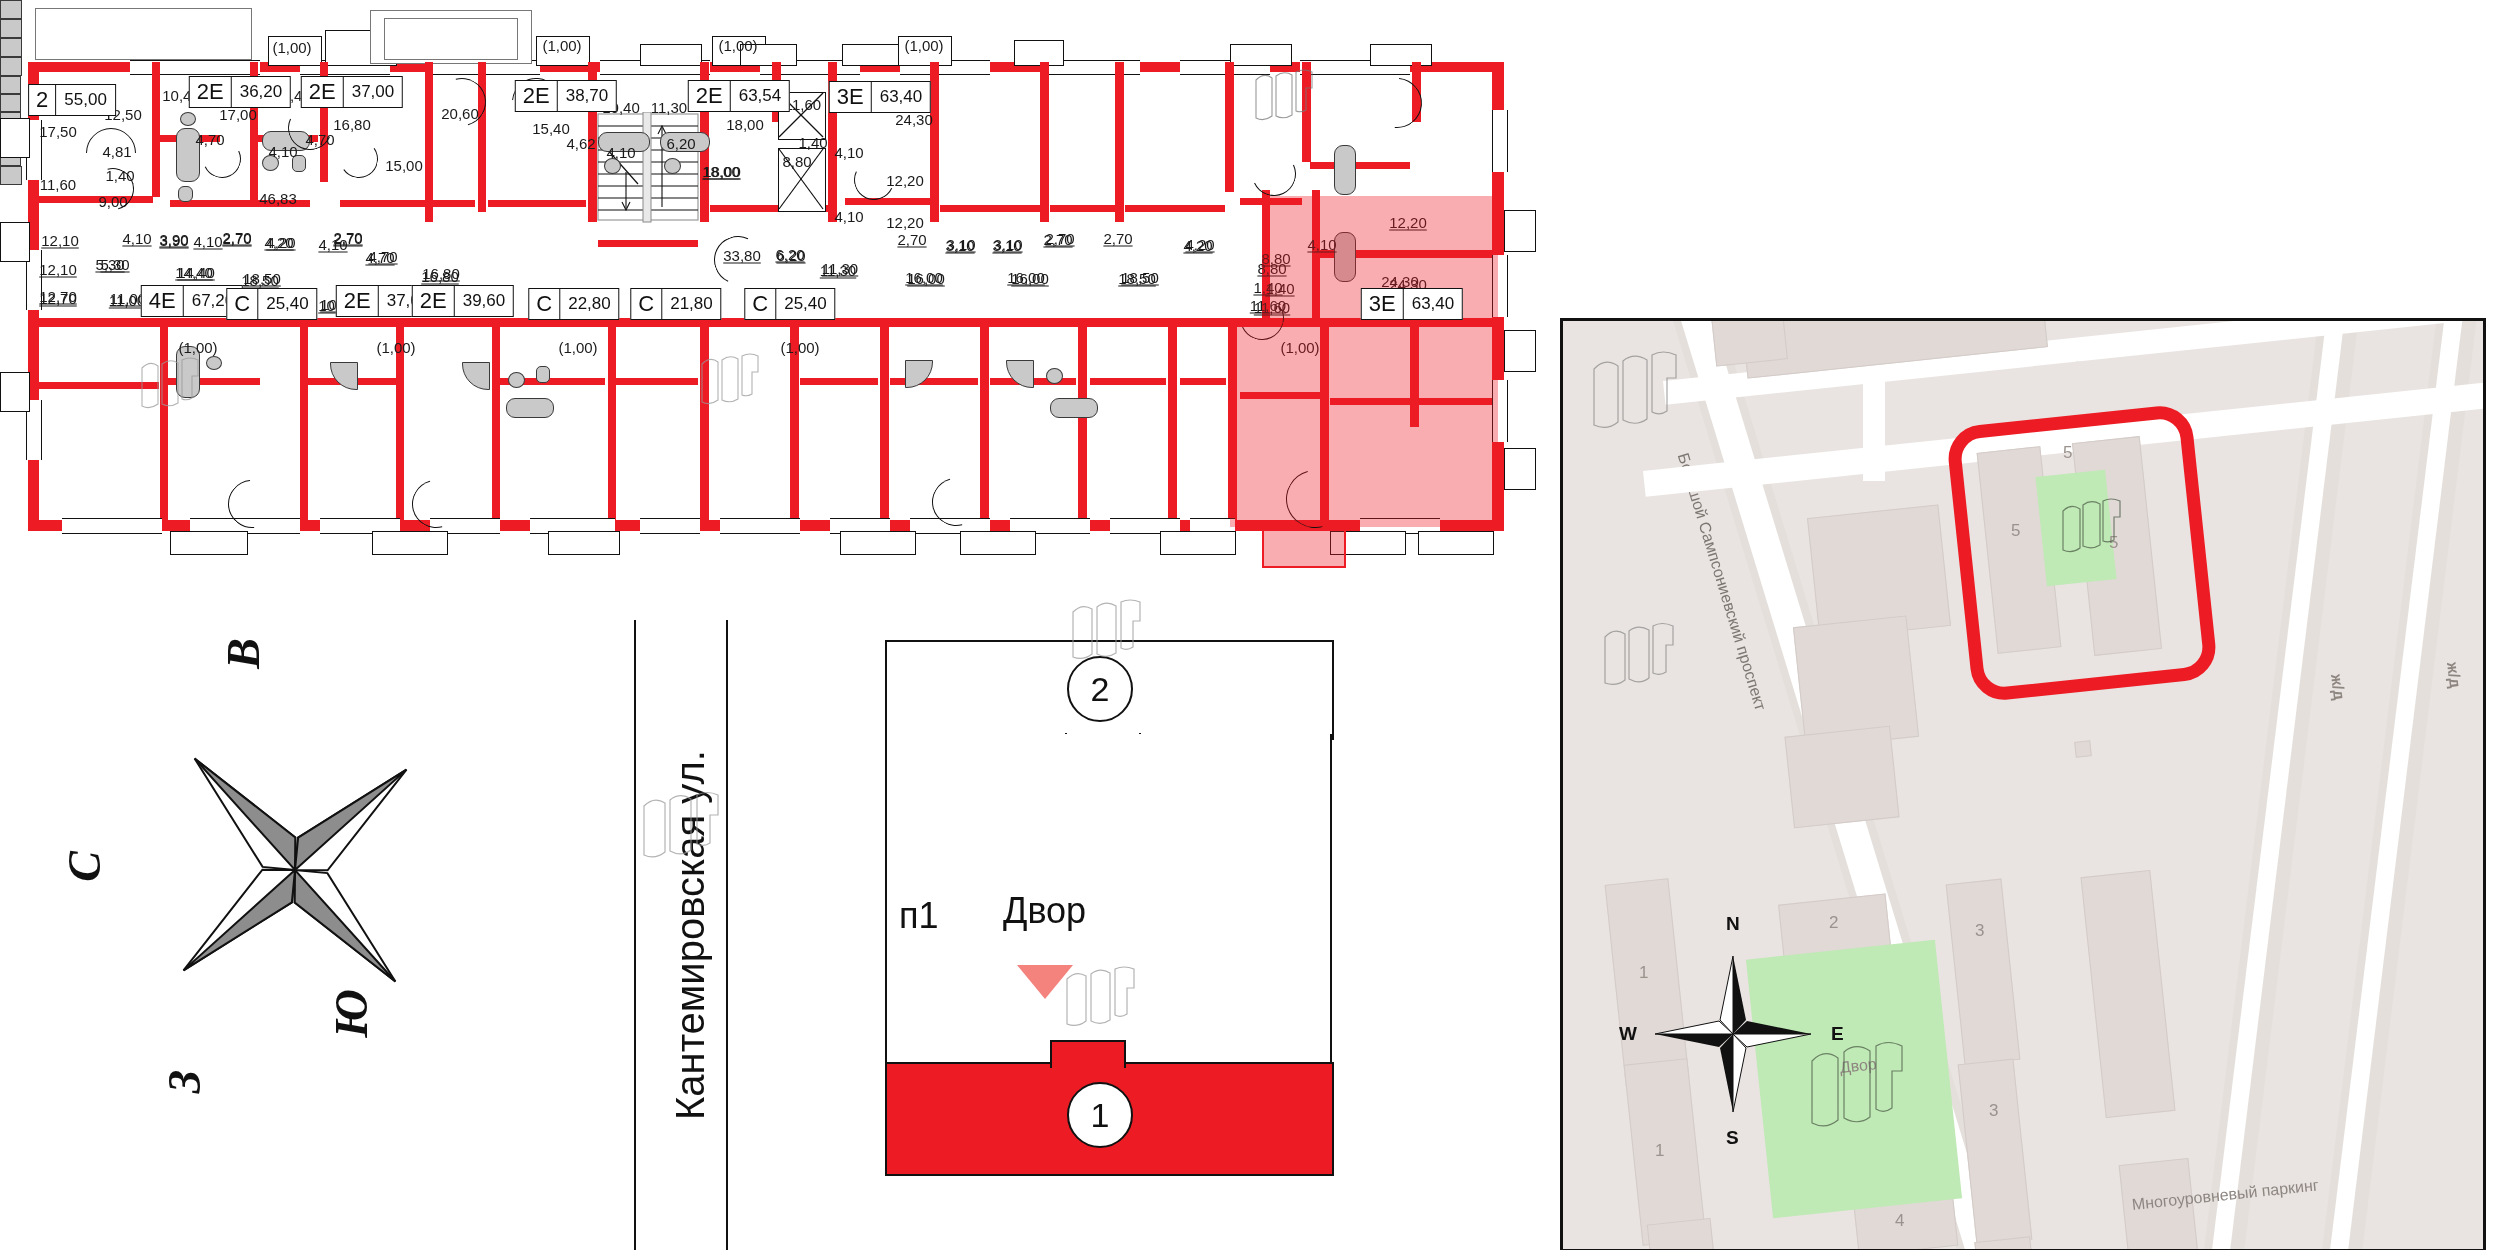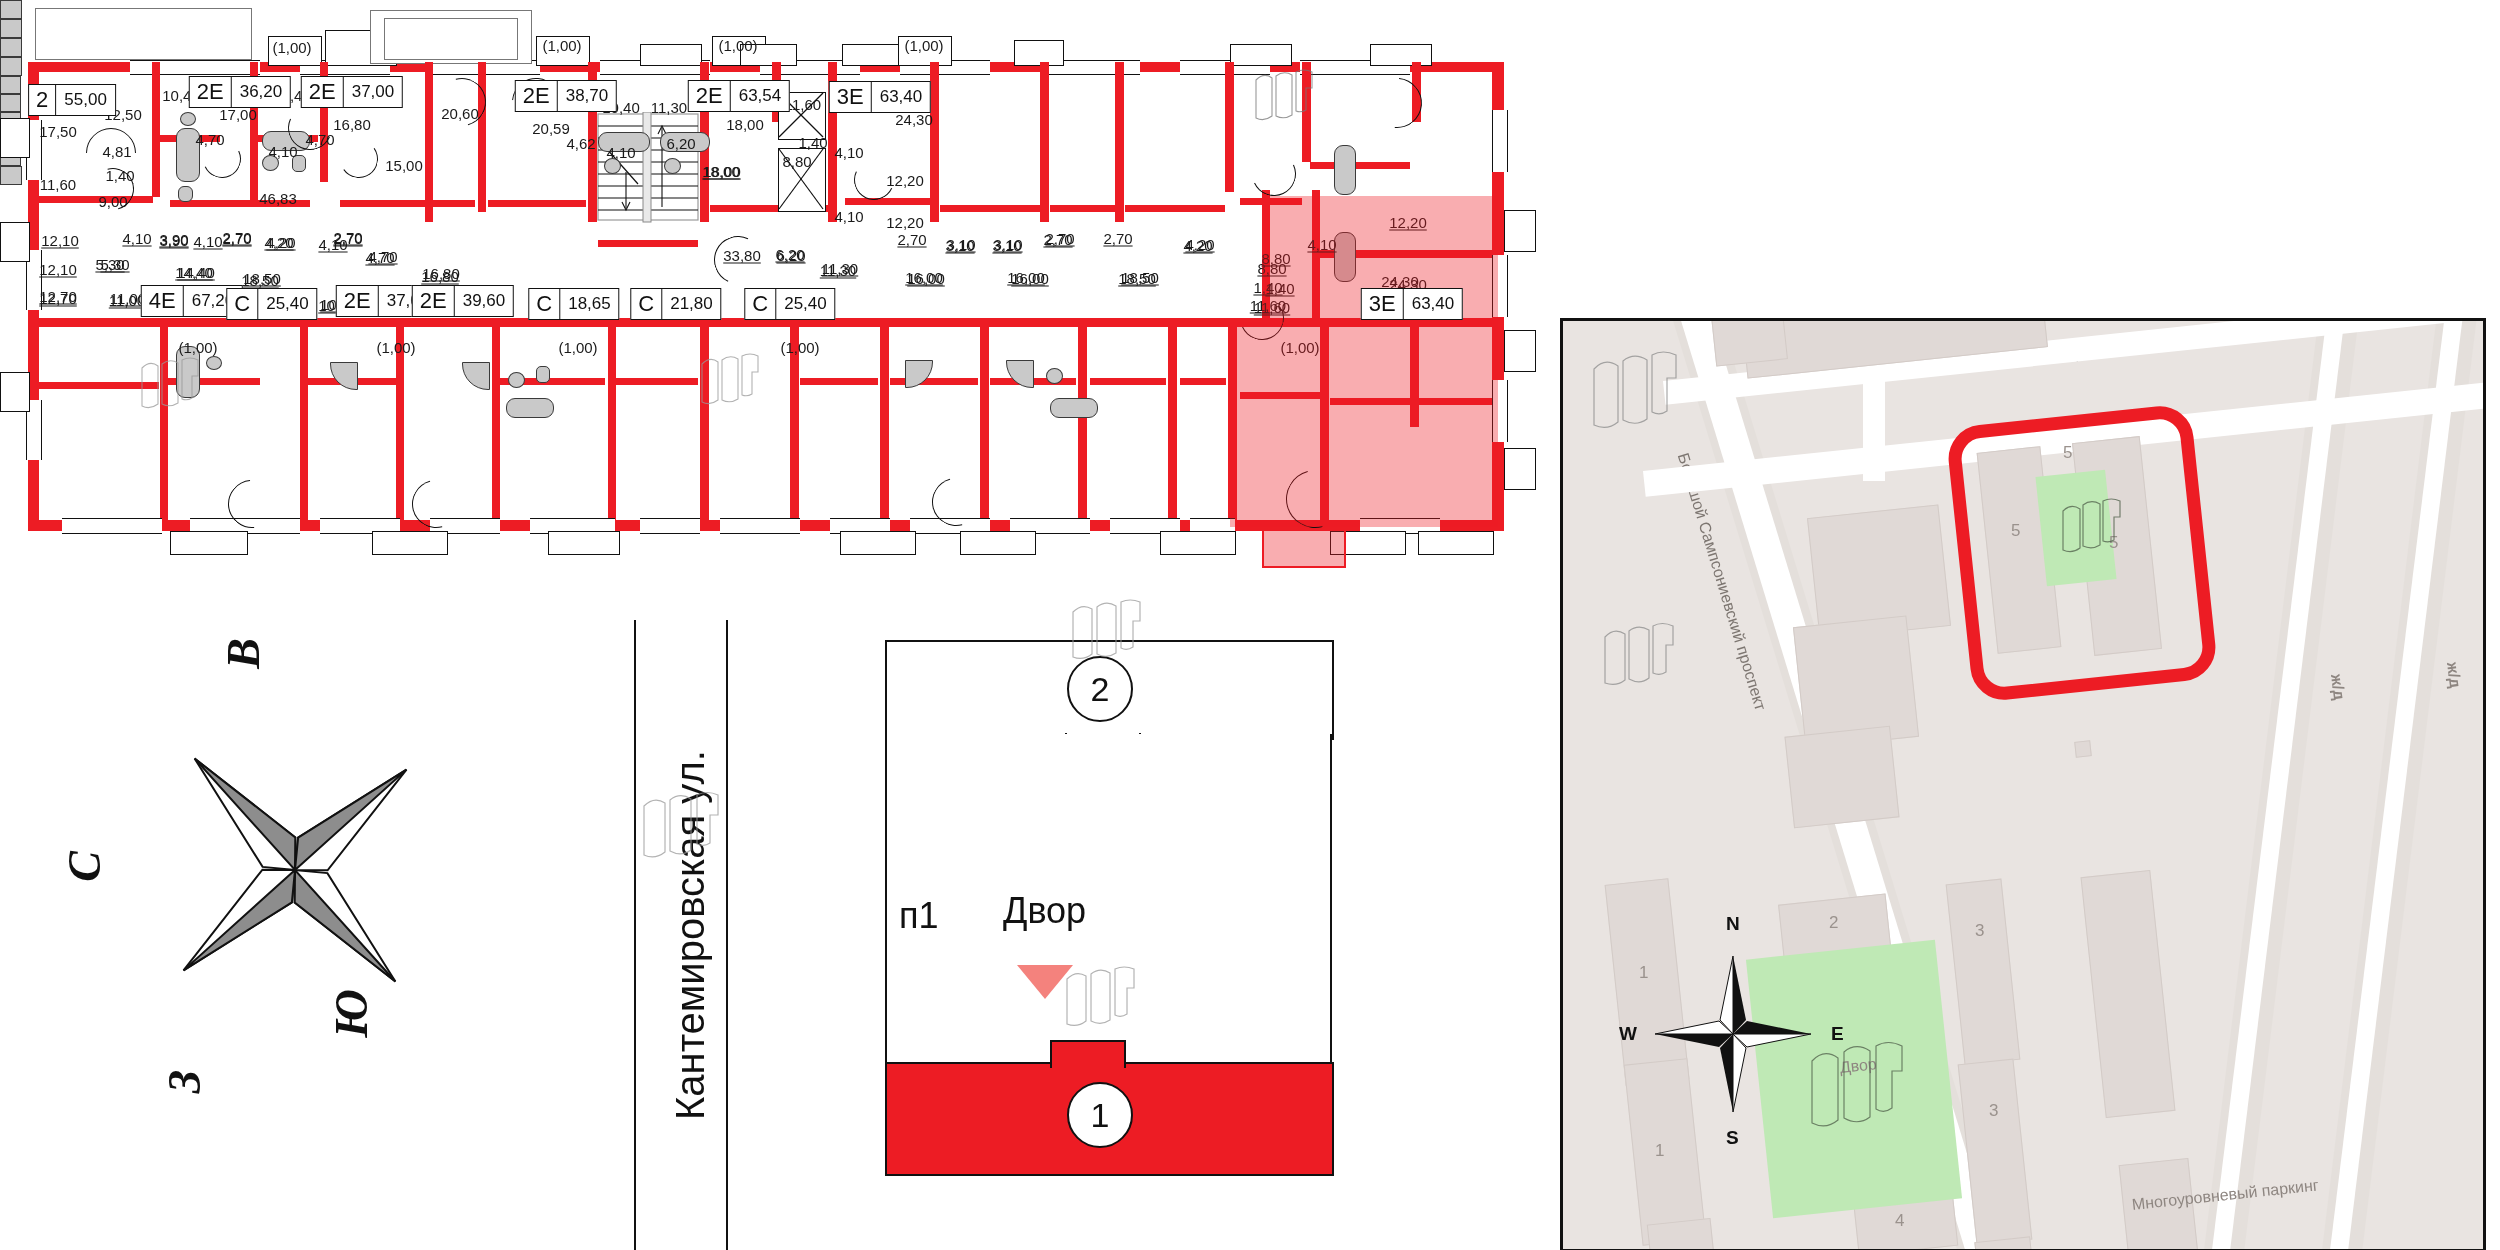--- a/index.html
+++ b/index.html
@@ -310,21 +310,21 @@
   <div class="lbl" style="left:113px;top:201px;">9,00</div>
   <div class="lbl" style="left:181px;top:95px;">10,40</div>
   <div class="lbl" style="left:210px;top:139px;">4,70</div>
   <div class="lbl" style="left:238px;top:114px;">17,00</div>
   <div class="lbl" style="left:292px;top:95px;">10,40</div>
   <div class="lbl" style="left:320px;top:139px;">4,70</div>
   <div class="lbl" style="left:352px;top:124px;">16,80</div>
   <div class="lbl" style="left:404px;top:165px;">15,00</div>
   <div class="lbl" style="left:283px;top:151px;">4,10</div>
   <div class="lbl" style="left:460px;top:113px;">20,60</div>
-  <div class="lbl" style="left:551px;top:128px;">20,59</div>
+  <div class="lbl" style="left:551px;top:128px;">15,40</div>
   <div class="lbl" style="left:581px;top:143px;">4,62</div>
   <div class="lbl" style="left:621px;top:107px;">10,40</div>
   <div class="lbl" style="left:621px;top:152px;">4,10</div>
   <div class="lbl" style="left:669px;top:107px;">11,30</div>
   <div class="lbl" style="left:681px;top:143px;">6,20</div>
   <div class="lbl" style="left:745px;top:124px;">18,00</div>
   <div class="lbl" style="left:803px;top:104px;">11,60</div>
   <div class="lbl" style="left:813px;top:142px;">1,40</div>
   <div class="lbl" style="left:797px;top:161px;">8,80</div>
   <div class="lbl" style="left:849px;top:152px;">4,10</div>
@@ -445,21 +445,21 @@
   <div class="badge" style="left:387px;top:301px;">
     <span class="t">2Е</span>
     <span class="a">37,00</span>
   </div>
   <div class="badge" style="left:463px;top:301px;">
     <span class="t">2Е</span>
     <span class="a">39,60</span>
   </div>
   <div class="badge" style="left:574px;top:304px;">
     <span class="t">С</span>
-    <span class="a">18,65</span>
+    <span class="a">22,80</span>
   </div>
   <div class="badge" style="left:676px;top:304px;">
     <span class="t">С</span>
     <span class="a">21,80</span>
   </div>
   <div class="badge" style="left:790px;top:304px;">
     <span class="t">С</span>
     <span class="a">25,40</span>
   </div>
   <div class="badge" style="left:1412px;top:304px;z-index:50;">

